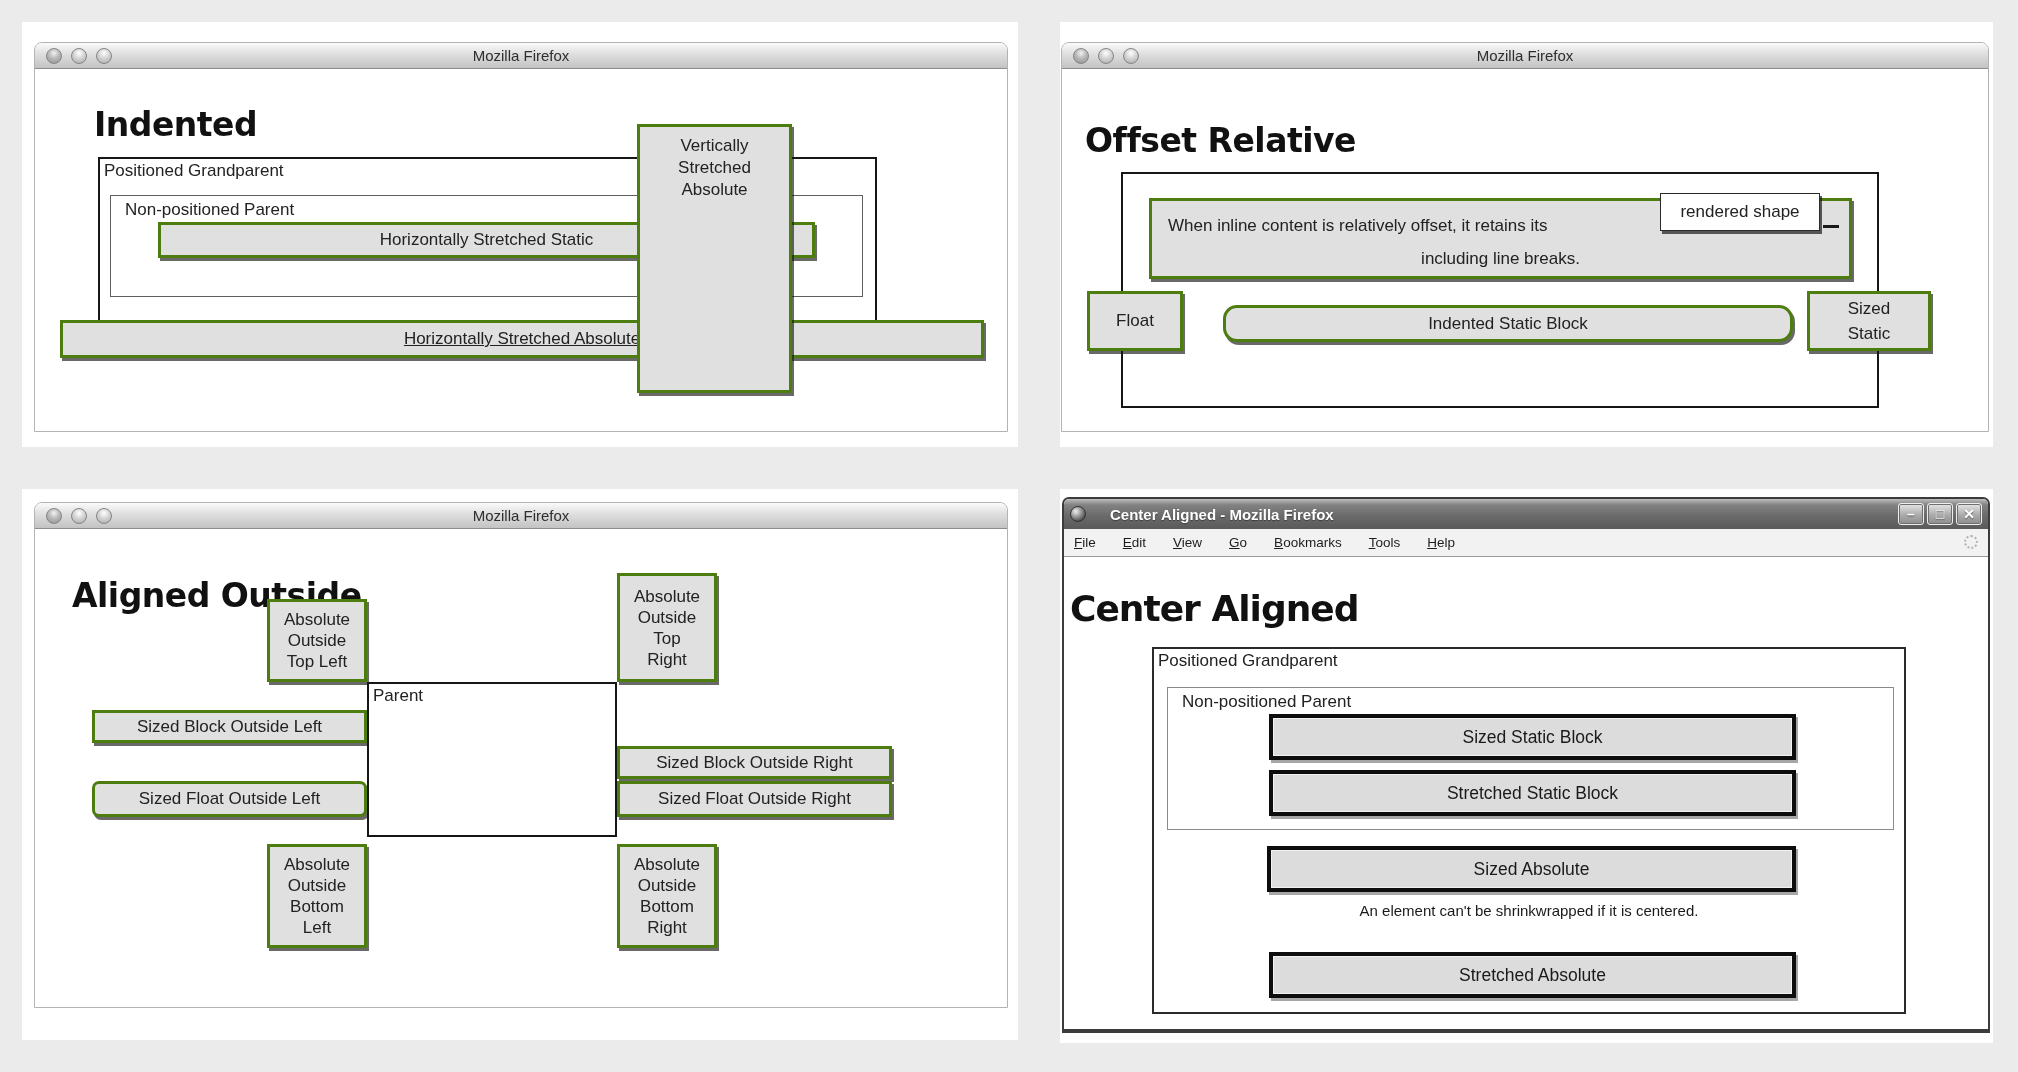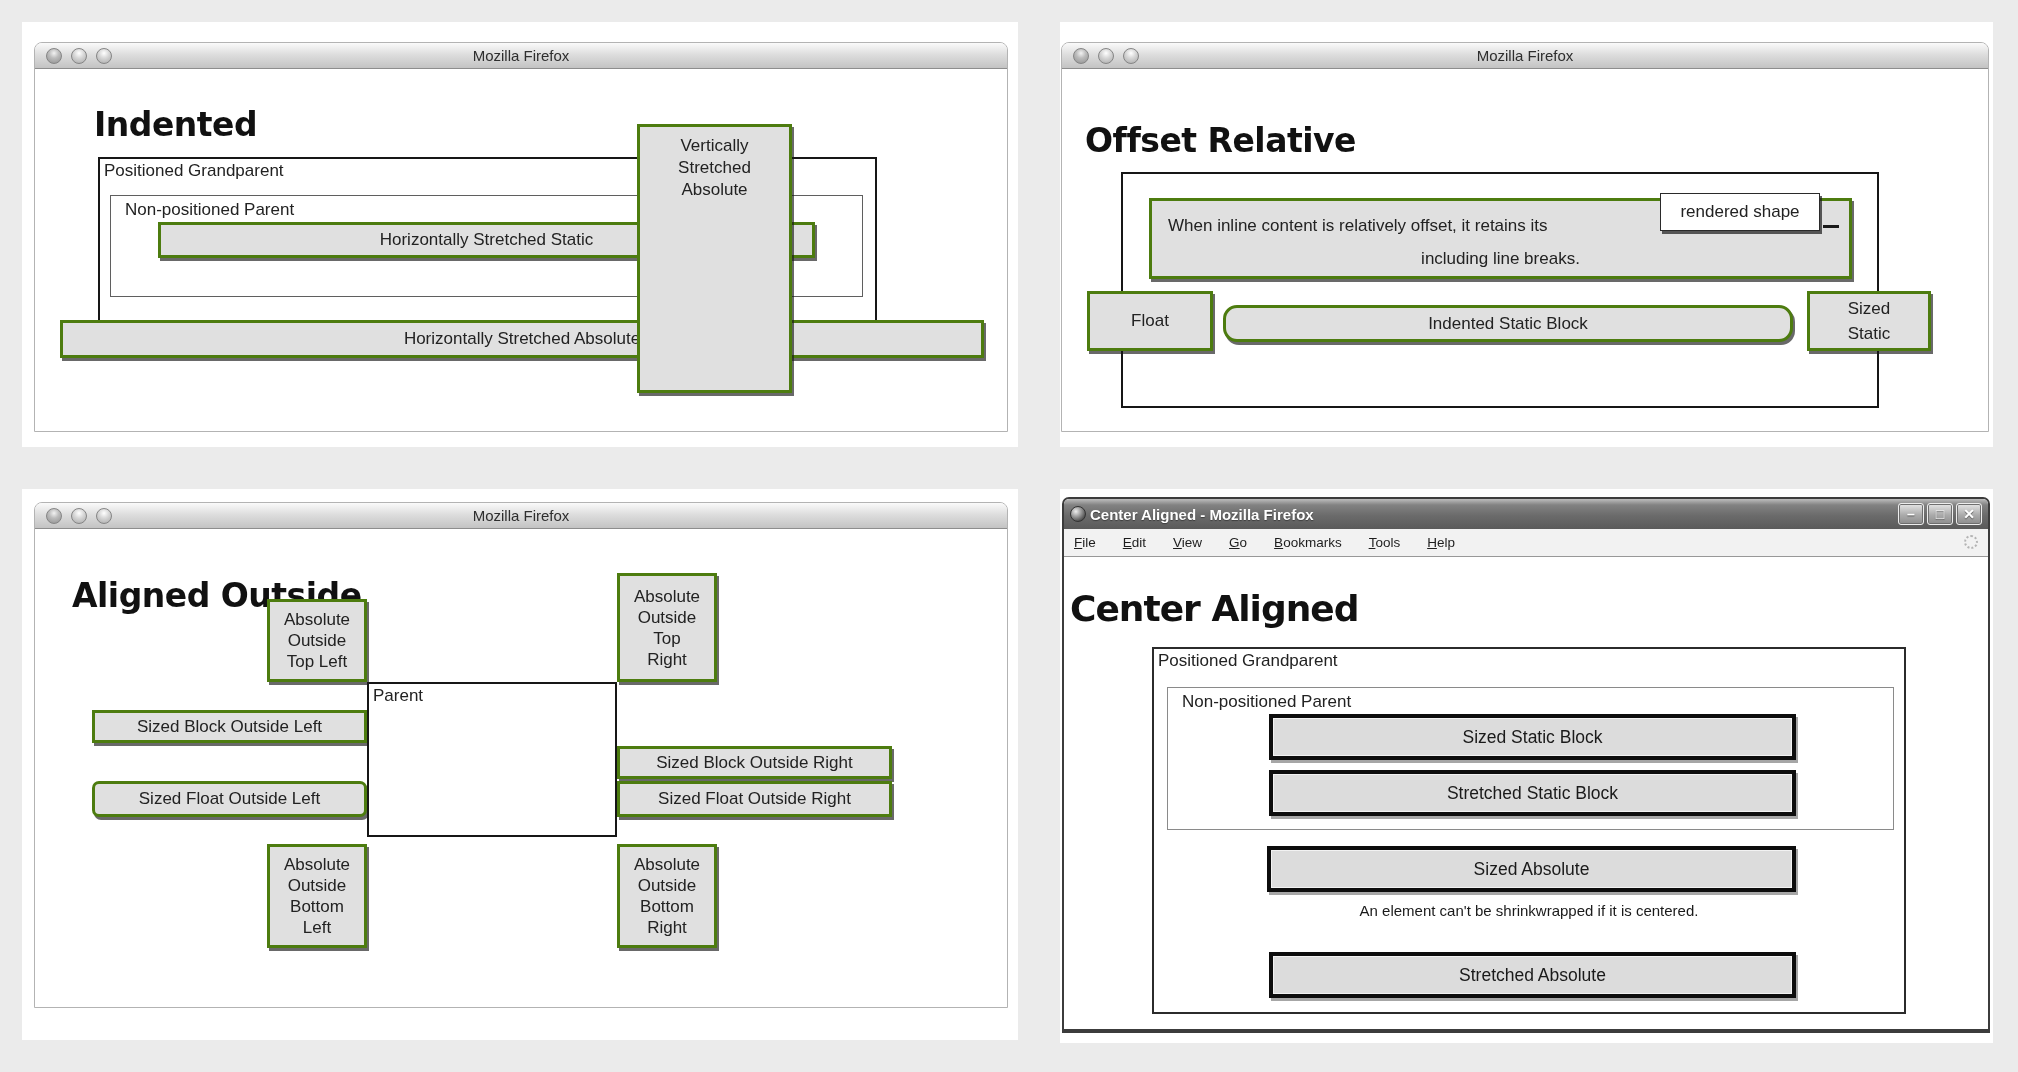--- a/index.html
+++ b/index.html
@@ -34,21 +34,21 @@
   .frame-label{position:absolute;top:2px;left:4px;font-size:17px;color:#222;white-space:nowrap;}
   .frame-label.ind{left:14px;top:4px;}
   .dash{position:absolute;background:#1a1a1a;}
 
   
   .xp-win{position:absolute;background:#fff;border:2px solid #3c3c3c;border-bottom:4px solid #3c3c3c;
           border-radius:7px 7px 0 0;}
   .xp-titlebar{position:absolute;left:0;top:0;right:0;height:30px;border-radius:5px 5px 0 0;
     background:linear-gradient(180deg,#bdbdbd 0%,#828282 20%,#6b6b6b 55%,#5a5a5a 100%);
     display:flex;align-items:center;padding:0 6px;}
-  .xp-title{color:#fff;font-weight:bold;font-size:15px;margin-left:4px;text-shadow:0 1px 1px #3d3d3d;white-space:nowrap;}
+  .xp-title{color:#fff;font-weight:bold;font-size:15px;margin-left:24px;text-shadow:0 1px 1px #3d3d3d;white-space:nowrap;}
   .ff-icon{width:16px;height:16px;border-radius:50%;flex:0 0 auto;
     background:radial-gradient(circle at 35% 32%,#eeeeee 0%,#9a9a9a 40%,#4b4b4b 78%,#222 100%);
     border:1px solid #333;}
   .xp-controls{position:absolute;right:6px;top:4px;display:flex;gap:3px;}
   .xp-btn{width:26px;height:22px;border-radius:3px;border:1px solid #ededed;
     box-shadow:inset 0 0 0 1px #6f6f6f;display:flex;align-items:center;justify-content:center;
     background:linear-gradient(180deg,#e6e6e6 0%,#ababab 55%,#8d8d8d 100%);
     color:#fff;font-weight:bold;font-size:14px;line-height:1;text-shadow:0 1px 1px #555;}
   .xp-menubar{position:absolute;left:0;right:0;top:30px;height:28px;background:#f2f2f2;
     border-bottom:1px solid #989898;display:flex;align-items:center;gap:27px;padding:0 10px;}
@@ -61,35 +61,35 @@
     display:flex;align-items:center;justify-content:center;font-size:17.5px;color:#1a1a1a;}
   .note{position:absolute;text-align:center;font-size:15px;color:#1a1a1a;}
 
   
   #card-tl{left:22px;top:22px;width:996px;height:425px;}
   #win-tl{left:12px;top:20px;width:974px;height:390px;}
   #tl-heading{left:72px;top:64px;}
   #tl-grand{left:76px;top:135px;width:779px;height:201px;z-index:1;}
   #tl-parent{left:88px;top:173px;width:753px;height:102px;z-index:1;}
   #tl-static{left:136px;top:200px;width:657px;height:36px;z-index:3;}
-  #tl-habs{left:38px;top:298px;width:924px;height:38px;z-index:4;}
+  #tl-habs{left:38px;top:298px;width:924px;height:38px;z-index:4;text-decoration:underline;}
   #tl-vert{left:615px;top:102px;width:155px;height:269px;z-index:5;
            align-items:flex-start;padding-top:8px;}
 
   
   #card-tr{left:1060px;top:22px;width:933px;height:425px;}
   #win-tr{left:1px;top:20px;width:928px;height:390px;}
   #tr-heading{left:25px;top:80px;}
   #tr-container{left:61px;top:150px;width:758px;height:236px;z-index:1;}
   #tr-textbox{left:89px;top:176px;width:703px;height:81px;z-index:2;display:block;text-align:left;}
   #tr-line1{position:absolute;left:16px;top:14px;font-size:17px;white-space:nowrap;}
   #tr-line2{position:absolute;left:0;right:0;top:47px;text-align:center;font-size:17px;}
   #tr-rendered{left:600px;top:171px;width:160px;height:38px;z-index:3;}
   #tr-dash{left:763px;top:203px;width:16px;height:3px;z-index:3;}
-  #tr-float{left:27px;top:269px;width:126px;height:60px;z-index:3;}
+  #tr-float{left:27px;top:269px;width:96px;height:60px;z-index:3;}
   #tr-indented{left:163px;top:283px;width:570px;height:37px;z-index:2;border-radius:14px;}
   #tr-sized{left:747px;top:269px;width:124px;height:60px;z-index:3;line-height:25px;}
 
   
   #card-bl{left:22px;top:489px;width:996px;height:551px;}
   #win-bl{left:12px;top:13px;width:974px;height:506px;}
   #bl-heading{left:50px;top:68px;}
   #bl-abs-tl{left:245px;top:110px;width:100px;height:83px;line-height:21px;}
   #bl-abs-tr{left:595px;top:84px;width:100px;height:109px;line-height:21px;}
   #bl-parent{left:345px;top:193px;width:250px;height:155px;z-index:1;}

